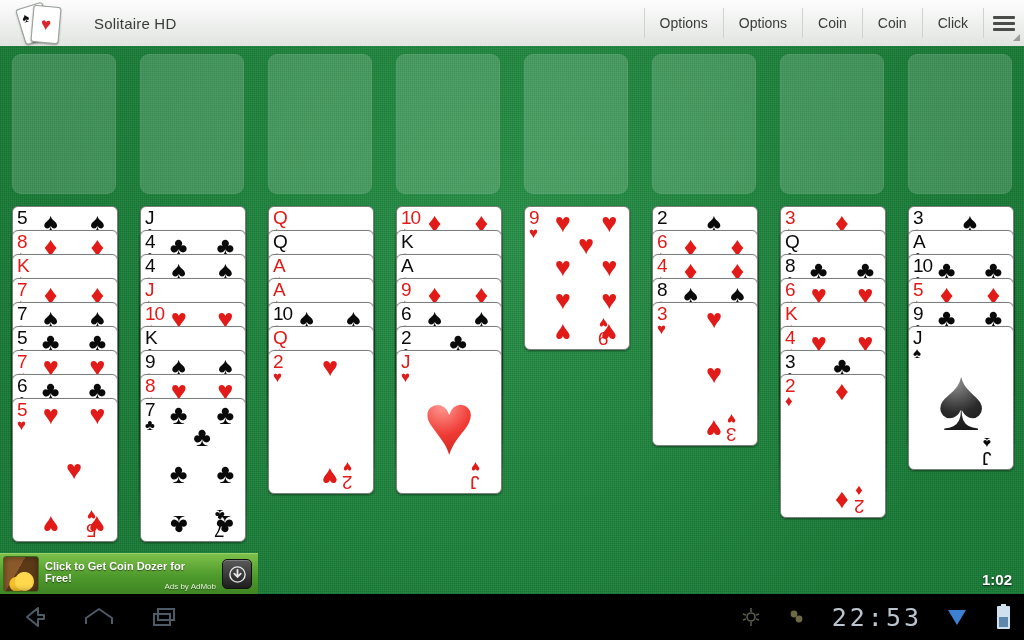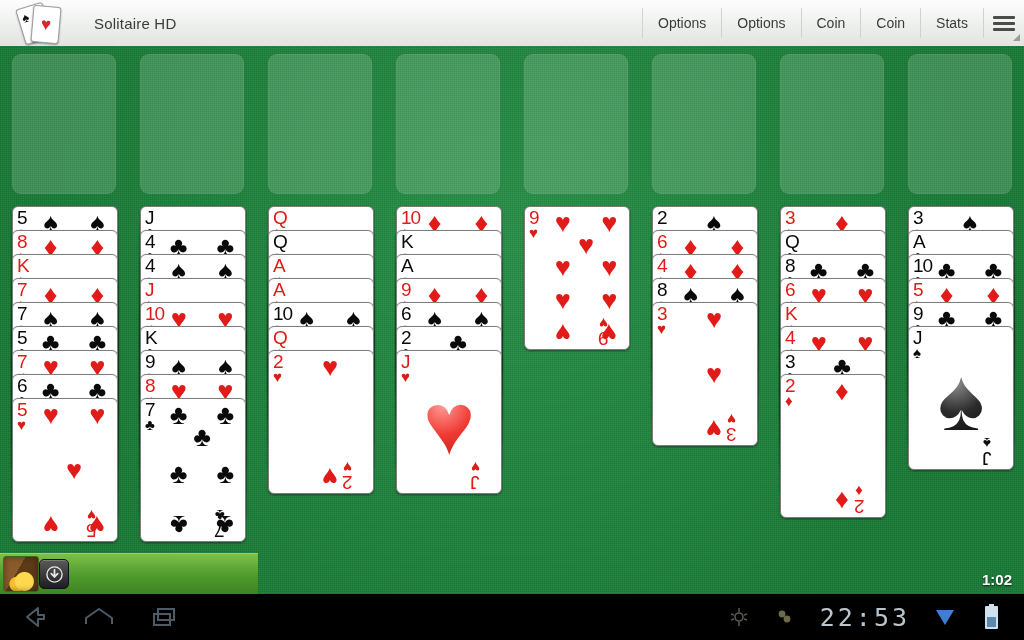--- a/index.html
+++ b/index.html
@@ -164,21 +164,21 @@
   }
   .ad-dl svg{display:block;}
 
   
   .navbar{
     position:absolute;left:0;bottom:0;width:1024px;height:46px;
     background:#000;display:flex;align-items:center;
   }
   .nav-btn{width:66px;height:46px;display:flex;align-items:center;justify-content:center;cursor:pointer;}
   .nav-btn svg{display:block;}
-  .sys-tray{margin-left:auto;display:flex;align-items:center;gap:24px;padding-right:22px;}
+  .sys-tray{margin-left:auto;display:flex;align-items:center;gap:24px;padding-right:10px;}
   .sys-icon{width:22px;height:22px;display:flex;align-items:center;justify-content:center;}
   .sys-clock{
     color:#b9c4cc;font-size:25px;letter-spacing:3px;
     font-family:"DejaVu Sans Mono", monospace;
   }
   .wifi-tri{width:0;height:0;border-left:9px solid transparent;border-right:9px solid transparent;border-top:15px solid #3d7fd1;}
   .batt{width:9px;height:19px;border:2px solid #cfe0ef;border-radius:1px;position:relative;background:linear-gradient(#cfe0ef 0 45%, #5d88ab 45% 100%);}
   .batt::before{content:"";position:absolute;left:2px;top:-4px;width:5px;height:3px;background:#cfe0ef;}
 </style>
 </head>
@@ -194,21 +194,21 @@
       <div class="card front">
           <span class="pip heart">♥</span>
         </div>
     </div>
     <div class="app-title">Solitaire HD</div>
     <div class="menu">
       <div class="menu-item">Options</div>
       <div class="menu-item">Options</div>
       <div class="menu-item">Coin</div>
       <div class="menu-item">Coin</div>
-      <div class="menu-item">Stats</div>
+      <div class="menu-item">Click</div>
       <div class="hamburger">
           <i></i>
           <i></i>
           <i></i>
         </div>
     </div>
   </div>
 
   <div class="felt">
     <div id="slots">
@@ -870,20 +870,25 @@
               <span class="sm-suit">♠</span>
             </div>
             <div class="bigsuit shaded">♠</div>
           </div>
         </div>
       </div>
     <div class="timer">1:02</div>
 
     <div class="ad">
       <div class="ad-thumb"></div>
+      <div class="ad-text">
+        <div class="ad-line">Click to Get Coin Dozer for</div>
+        <div class="ad-line" style="padding-top:0">Free!</div>
+        <div class="ad-by">Ads by AdMob</div>
+      </div>
       <div class="ad-dl">
         <svg width="17" height="17" viewBox="0 0 17 17">
           <circle cx="8.5" cy="8.5" r="7.6" fill="none" stroke="#e8e8e8" stroke-width="1.4"></circle>
           <path d="M8.5 3.8 L8.5 10.4 M5.3 7.6 L8.5 11 L11.7 7.6" fill="none" stroke="#e8e8e8" stroke-width="1.8" stroke-linecap="round" stroke-linejoin="round"></path>
         </svg>
       </div>
     </div>
   </div>
 
   <div class="navbar">

